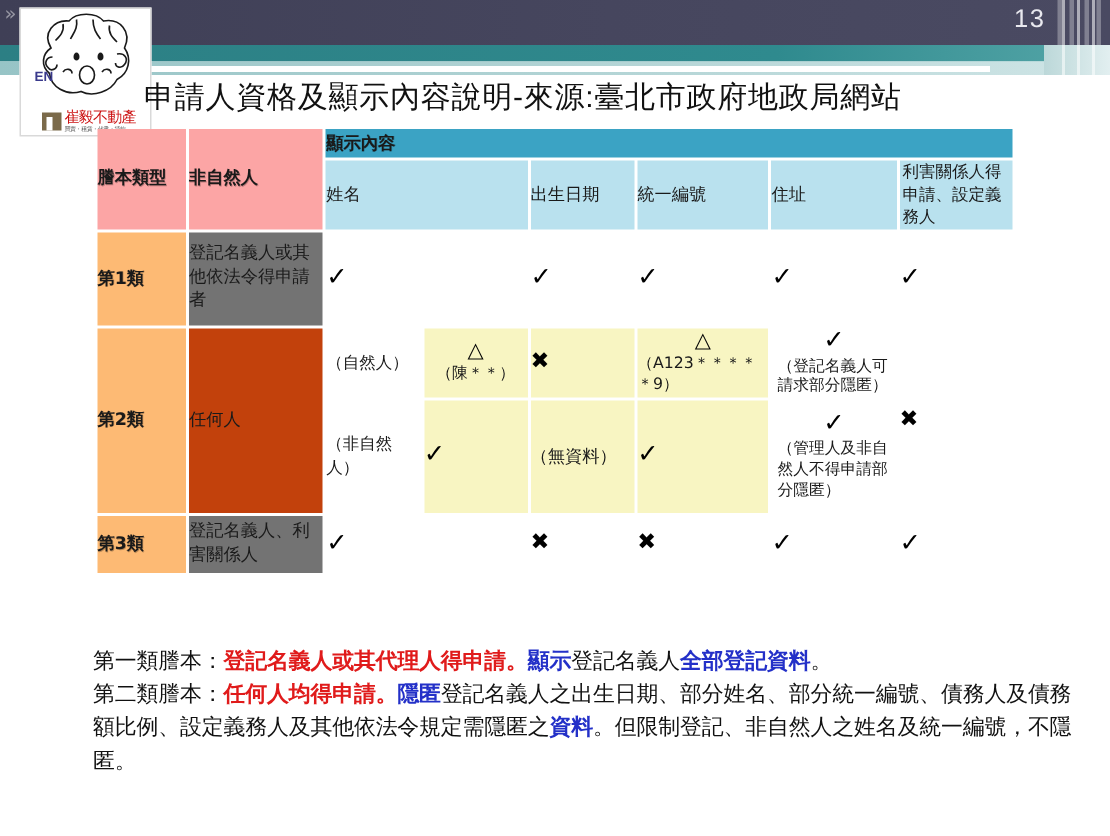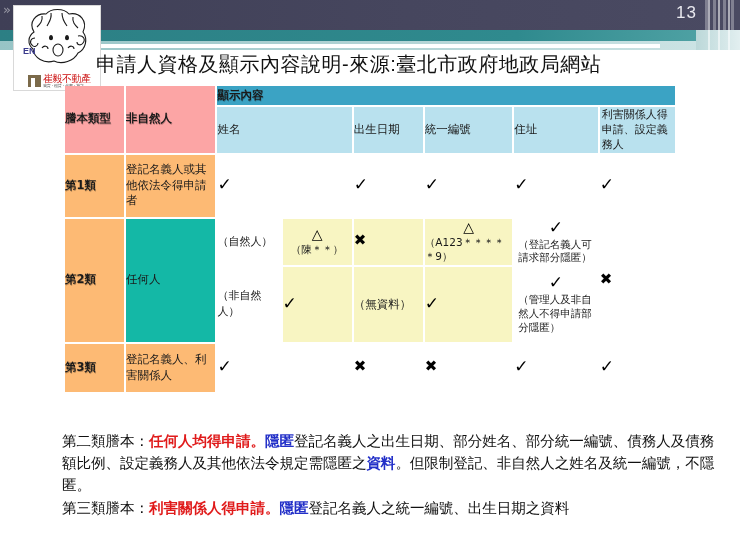--- a/index.html
+++ b/index.html
@@ -126,22 +126,22 @@
   }
   .th-light {
     background: #b9e1ee;
     color: #1a1a1a; font-size: 12.5px;
   }
   .cat-cell {
     background: #fdba74; color: #ffffff;
     font-weight: bold; font-size: 12.5px;
     text-shadow: 0.5px 0.5px 0 rgba(0,0,0,0.25);
   }
-  .qual-cell { background: #fdba74; color: #1a1a1a; font-size: 12px; font-family: Liberation Mono, monospace; }
-  .qual-cell-2 { background: #14b8a6; color: #1a1a1a; font-size: 12.5px; }
+  .qual-cell { background: #737373; color: #1a1a1a; font-size: 12px; font-family: Liberation Mono, monospace; }
+  .qual-cell-2 { background: #c2410c; color: #1a1a1a; font-size: 12.5px; }
   .val-white { background: #ffffff; }
   .val-yellow { background: #f8f5c2; }
   .mark {
     font-size: 17px; line-height: 1; color: #000000;
     font-family: "DejaVu Sans", sans-serif;
   }
   .mark-x { font-size: 15px; font-weight: bold; }
   .mark-tri { font-size: 14px; }
   .note { font-size: 10.5px; color: #1a1a1a; line-height: 1.3; display: block; }
   .sublabel { font-size: 11px; color: #1a1a1a; }
@@ -285,31 +285,31 @@
         <td class="val-yellow"><span class="mark">✓</span></td>
         <td class="val-white">
           <div class="cellstack">
             <span class="mark">✓</span>
             <span class="note" style="padding:0 4px">（管理人及非自然人不得申請部分隱匿）</span>
           </div>
         </td>
       </tr>
 
       <tr>
-        <td class="cat-cell" style="height:48px">第3類</td>
+        <td class="cat-cell" style="height:38px">第3類</td>
         <td class="qual-cell">登記名義人、利害關係人</td>
         <td colspan="2" class="val-white"><span class="mark">✓</span></td>
         <td class="val-white"><span class="mark mark-x">✖</span></td>
         <td class="val-white"><span class="mark mark-x">✖</span></td>
         <td class="val-white"><span class="mark">✓</span></td>
         <td class="val-white"><span class="mark">✓</span></td>
       </tr>
     </tbody>
   </table>
 
   <div class="footer">
+    <p><span>第一類謄本：</span><span class="red">登記名義人或其代理人得申請。</span><span class="blue">顯示</span><span>登記名義人</span><span class="blue">全部登記資料</span><span>。</span></p>
 
     <p class="wrap"><span>第二類謄本：</span><span class="red">任何人均得申請。</span><span class="blue">隱匿</span><span>登記名義人之出生日期、部分姓名、部分統一編號、債務人及債務額比例、設定義務人及其他依法令規定需隱匿之</span><span class="blue">資料</span><span>。但限制登記、非自然人之姓名及統一編號，不隱匿。</span></p>
 
-    <p><span>第三類謄本：</span><span class="red">利害關係人得申請。</span><span class="blue">隱匿</span><span>登記名義人之統一編號、出生日期之資料</span></p>
   </div>
 
 </div>
 
 </body></html>

